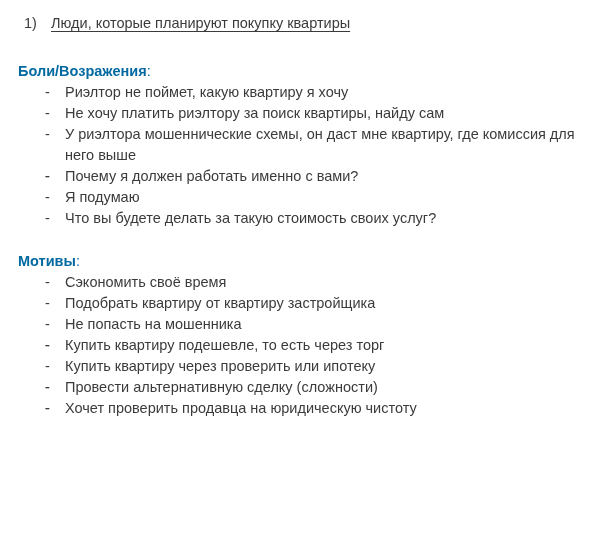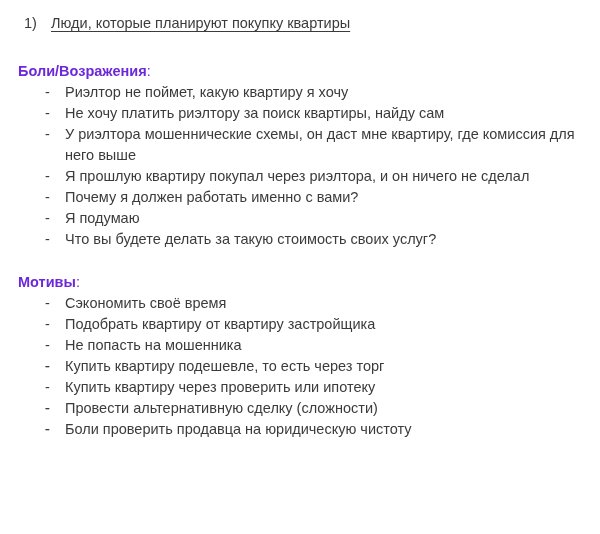--- a/index.html
+++ b/index.html
@@ -44,21 +44,21 @@
     text-decoration-thickness: 1px;
   }
 
   
   .section-heading {
     margin: 0;
     padding-left: 18px;
     font-size: 14.5px;
     line-height: 21px;
     font-weight: bold;
-    color: #6d28d9;
+    color: #0369a1;
   }
   .section-heading .colon {
     font-weight: normal;
   }
 
   
   .gap-lg { height: 27px; }
   .gap-md { height: 22px; }
 
   
@@ -94,36 +94,36 @@
   </div>
 
   <div class="gap-lg"></div>
 
   <div class="section-heading"><span>Боли/Возражения</span><span class="colon">:</span></div>
 
   <ul class="dash-list">
     <li><span class="dash">-</span><span>Риэлтор не поймет, какую квартиру я хочу</span></li>
     <li><span class="dash">-</span><span>Не хочу платить риэлтору за поиск квартиры, найду сам</span></li>
     <li><span class="dash">-</span><span>У риэлтора мошеннические схемы, он даст мне квартиру, где комиссия для него выше</span></li>
-    <li><span class="dash">-</span><span>Я прошлую квартиру покупал через риэлтора, и он ничего не сделал</span></li>
+    <li><span class="dash">-</span></li>
     <li><span class="dash">-</span><span>Почему я должен работать именно с вами?</span></li>
     <li><span class="dash">-</span><span>Я подумаю</span></li>
     <li><span class="dash">-</span><span>Что вы будете делать за такую стоимость своих услуг?</span></li>
   </ul>
 
   <div class="gap-md"></div>
 
   <div class="section-heading"><span>Мотивы</span><span class="colon">:</span></div>
 
   <ul class="dash-list">
     <li><span class="dash">-</span><span>Сэкономить своё время</span></li>
     <li><span class="dash">-</span><span>Подобрать квартиру от квартиру застройщика</span></li>
     <li><span class="dash">-</span><span>Не попасть на мошенника</span></li>
     <li><span class="dash">-</span></li>
     <li><span class="dash">-</span><span>Купить квартиру подешевле, то есть через торг</span></li>
     <li><span class="dash">-</span><span>Купить квартиру через проверить или ипотеку</span></li>
     <li><span class="dash">-</span></li>
     <li><span class="dash">-</span><span>Провести альтернативную сделку (сложности)</span></li>
     <li><span class="dash">-</span></li>
-    <li><span class="dash">-</span><span>Боли проверить продавца на юридическую чистоту</span></li>
+    <li><span class="dash">-</span><span>Хочет проверить продавца на юридическую чистоту</span></li>
   </ul>
 
 </div>
 
 </body></html>

